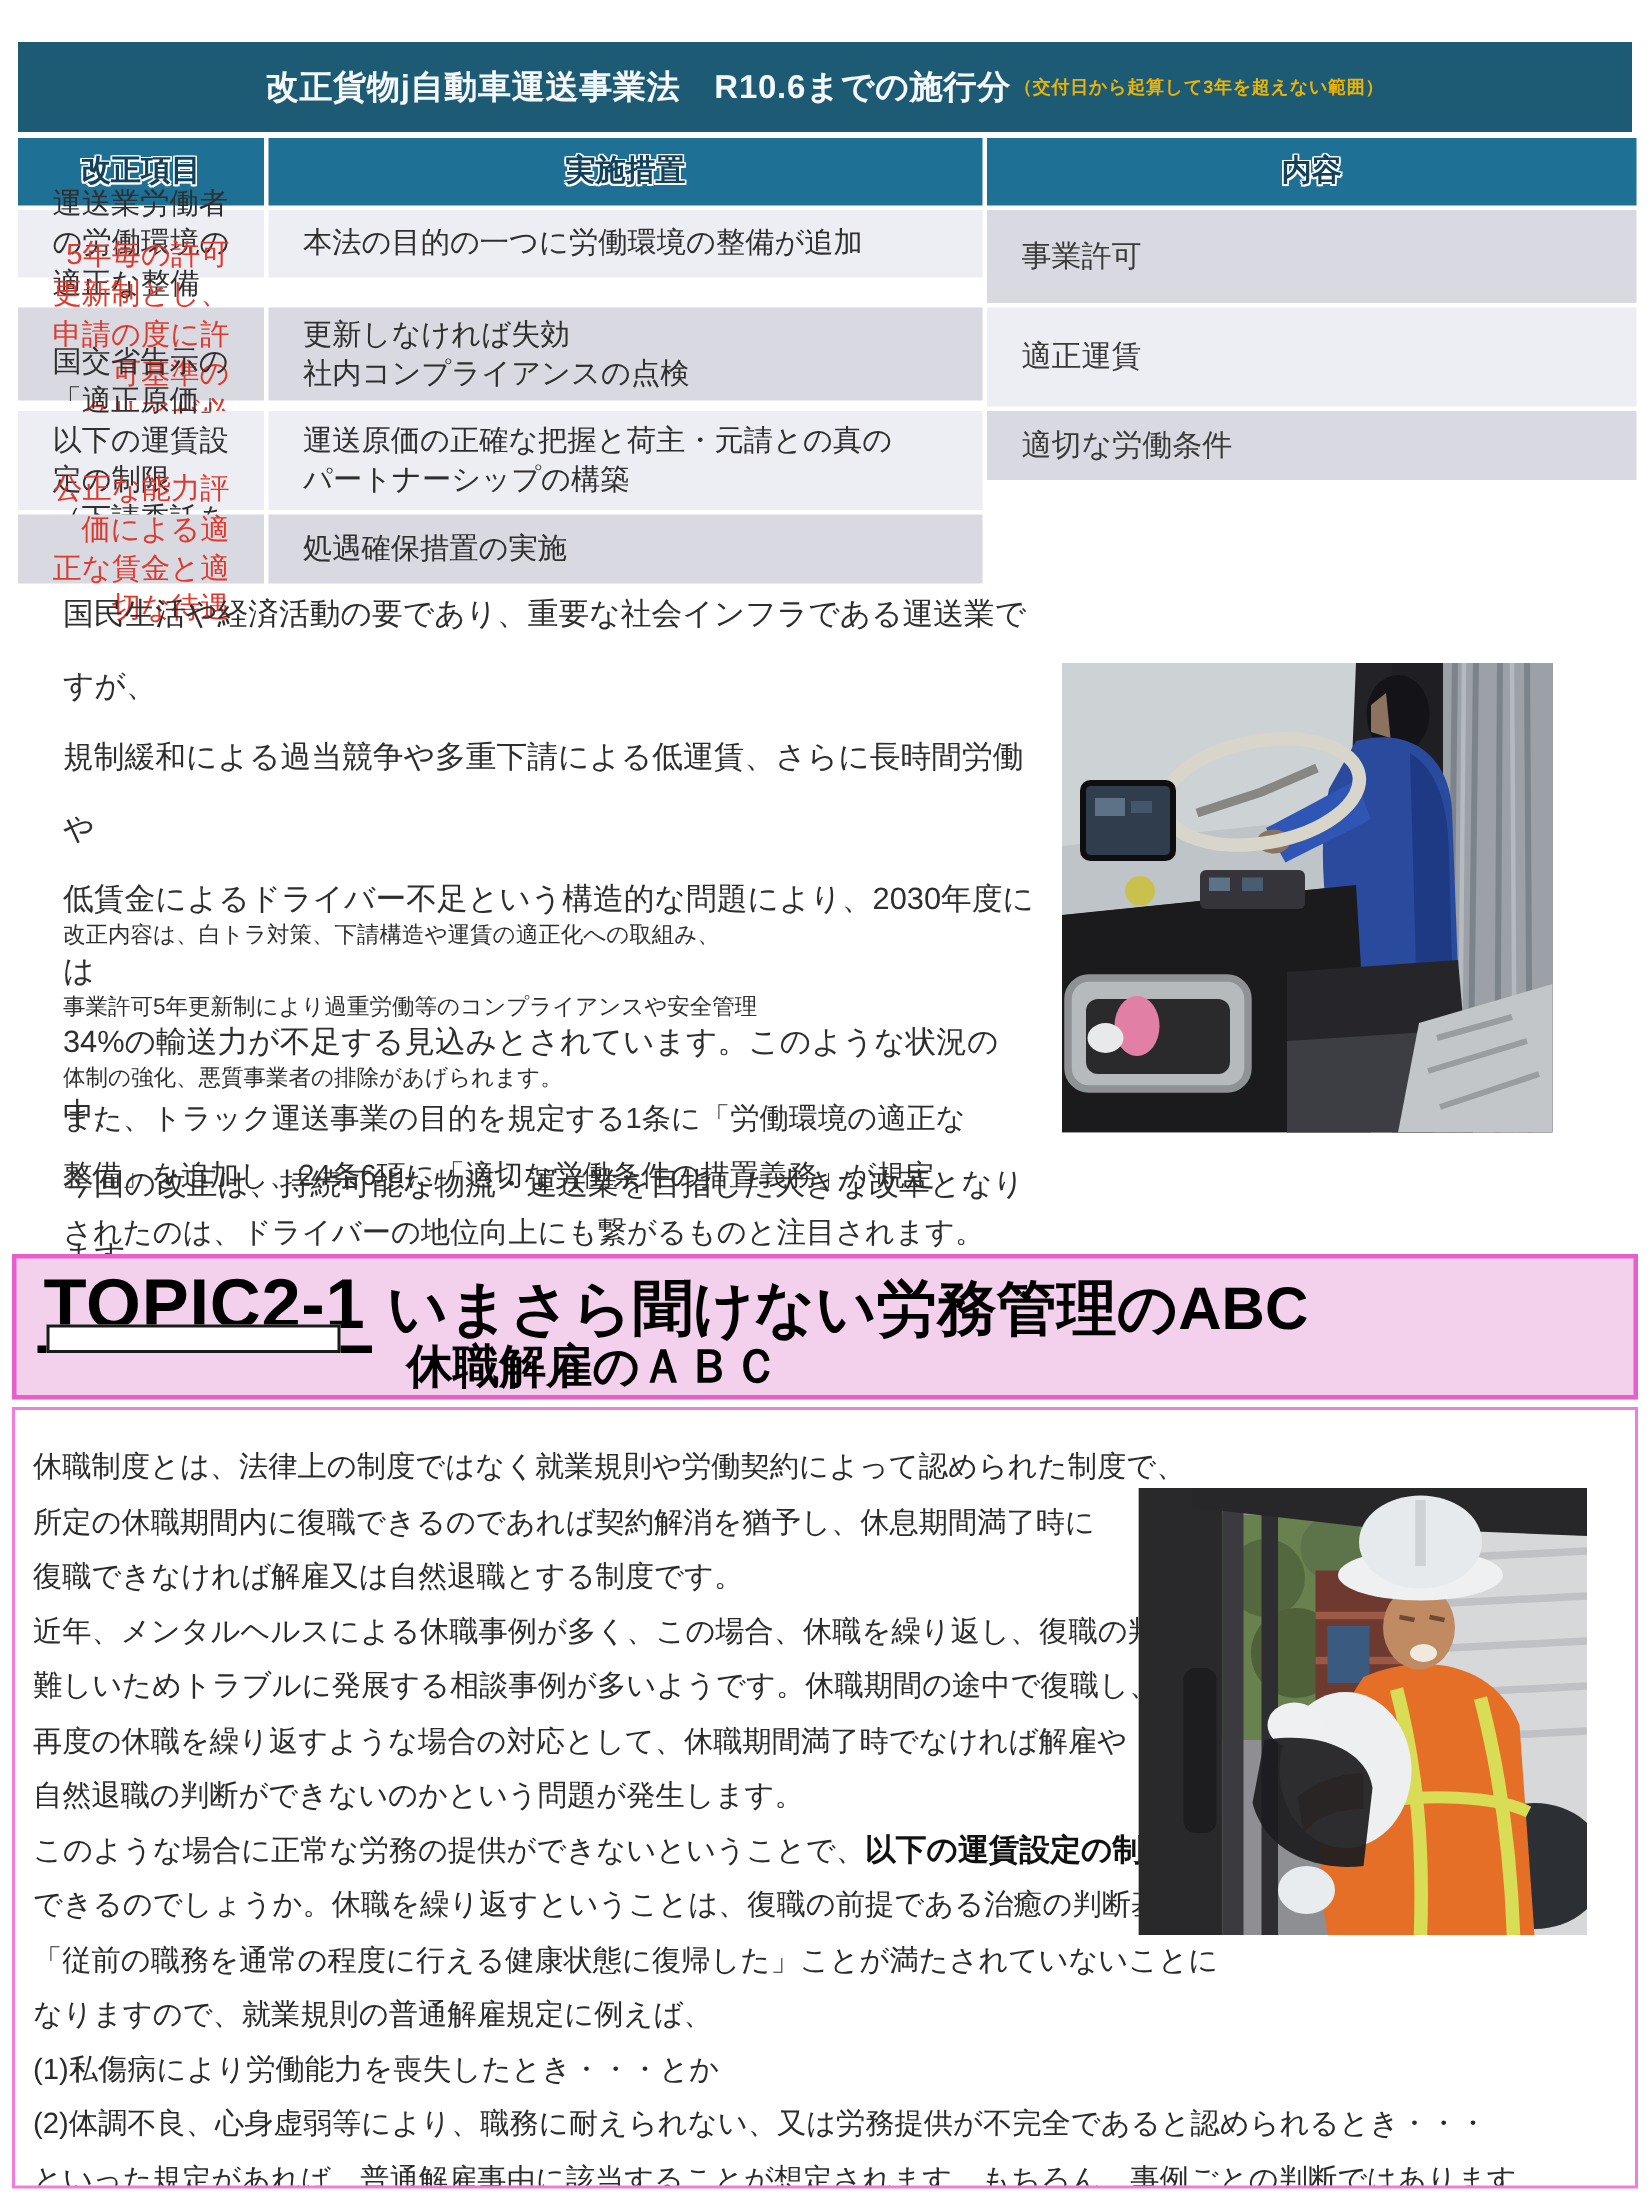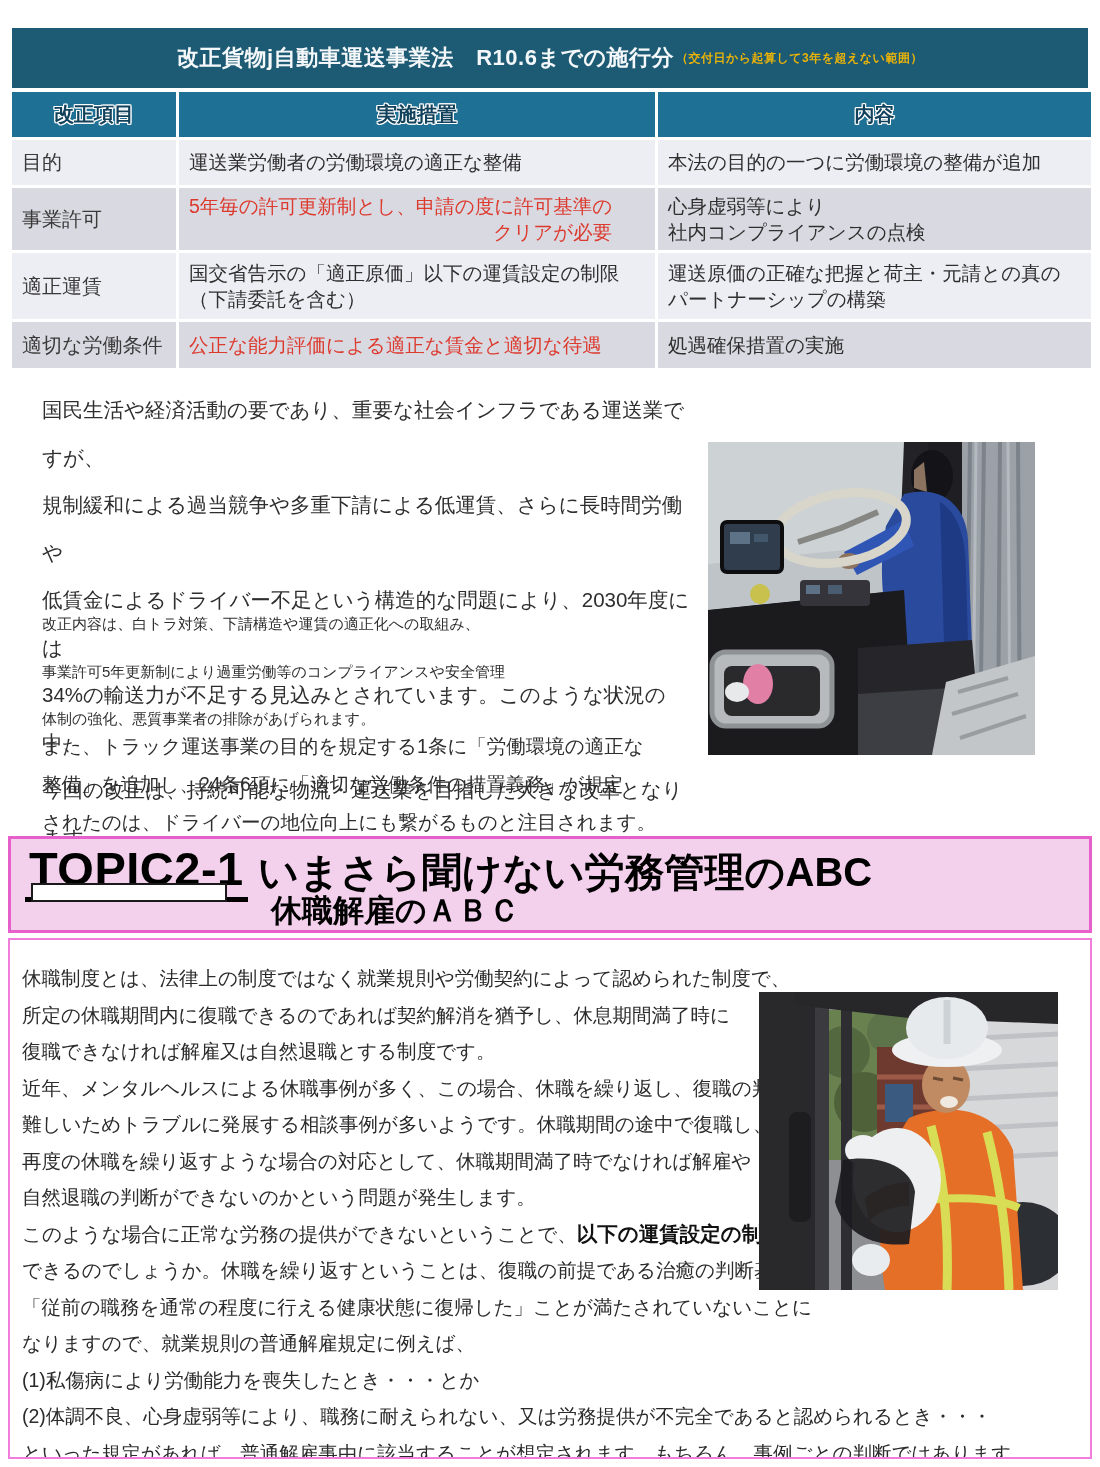--- a/index.html
+++ b/index.html
@@ -11,21 +11,21 @@
   .law-table{position:absolute;left:12px;top:28px;width:1076px;}
   .law-title{
     height:60px;background:#1d5a73;display:flex;align-items:center;justify-content:center;
     font-size:22px;font-weight:bold;color:#f4f8fa;letter-spacing:.5px;
   }
   .law-title .note{color:#eab308;font-weight:600;font-size:12px;margin-left:2px;}
   .law-grid{
     margin-top:4px;display:grid;grid-template-columns:164px 476px 433px;
     gap:3px;background:#ffffff;
   }
-  .cell{box-sizing:border-box;display:flex;align-items:center;padding:2px 10px;font-size:19.5px;line-height:1.35;}
+  .cell{box-sizing:border-box;display:flex;align-items:center;padding:2px 23px;font-size:19.5px;line-height:1.35;}
   .hdr{background:#1e7095;justify-content:center;height:45px;font-size:20px;font-weight:bold;color:#12415c;
        text-shadow:-1px -1px 0 #fff,1px -1px 0 #fff,-1px 1px 0 #fff,1px 1px 0 #fff,0 -1px 0 #fff,0 1px 0 #fff,-1px 0 0 #fff,1px 0 0 #fff;}
   .light{background:#ededf4;}
   .dark{background:#d9d9e1;}
   .h1{height:45px}.h2{height:62px}.h3{height:66px}.h4{height:46px}
   .item{font-size:20px;color:#3a3a3a;}
   .red{color:#dd3a2e;text-align:right;}
   .ml{white-space:pre-line;}
   
   .para{position:absolute;left:42px;width:650px;white-space:pre-line;color:#2e2e2e;}
@@ -65,28 +65,27 @@
     <div class="law-title">
       <span>改正貨物j自動車運送事業法　R10.6までの施行分</span>
       <span class="note">（交付日から起算して3年を超えない範囲）</span>
     </div>
     <div class="law-grid">
 
       <div class="cell hdr">改正項目</div>
       <div class="cell hdr">実施措置</div>
       <div class="cell hdr">内容</div>
 
-      <div class="cell light h1 item">目的</div>
       <div class="cell light h1 ml">運送業労働者の労働環境の適正な整備</div>
       <div class="cell light h1 ml">本法の目的の一つに労働環境の整備が追加</div>
 
       <div class="cell dark h2 item">事業許可</div>
       <div class="cell dark h2 ml red">5年毎の許可更新制とし、申請の度に許可基準の
 クリアが必要</div>
-      <div class="cell dark h2 ml">心身虚弱等により
+      <div class="cell dark h2 ml">更新しなければ失効
 社内コンプライアンスの点検</div>
 
       <div class="cell light h3 item">適正運賃</div>
       <div class="cell light h3 ml">国交省告示の「適正原価」以下の運賃設定の制限
 （下請委託を含む）</div>
       <div class="cell light h3 ml">運送原価の正確な把握と荷主・元請との真の
 パートナーシップの構築</div>
 
       <div class="cell dark h4 item">適切な労働条件</div>
       <div class="cell dark h4 ml red">公正な能力評価による適正な賃金と適切な待遇</div>

